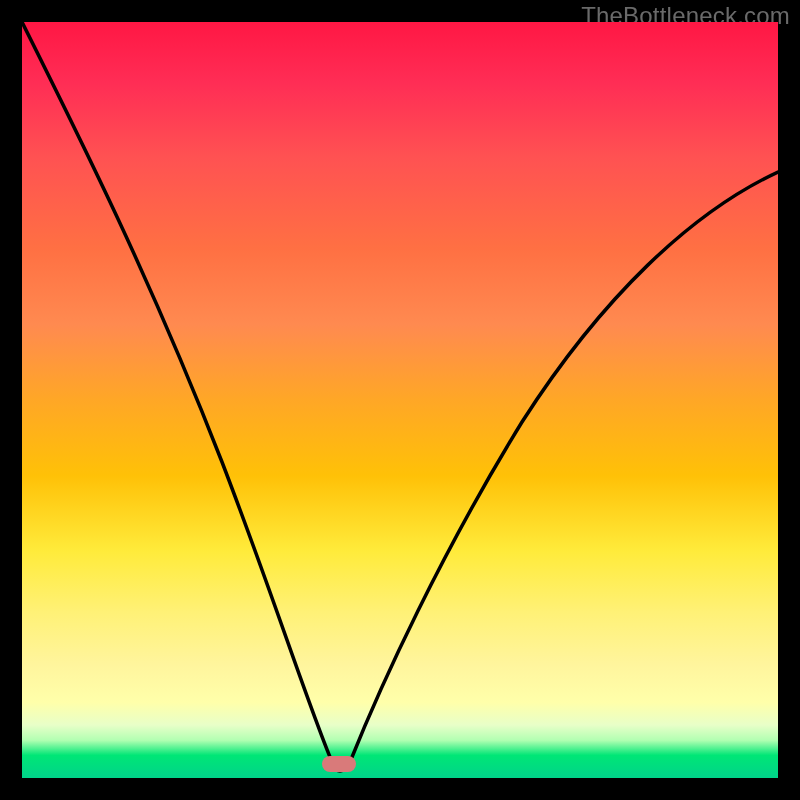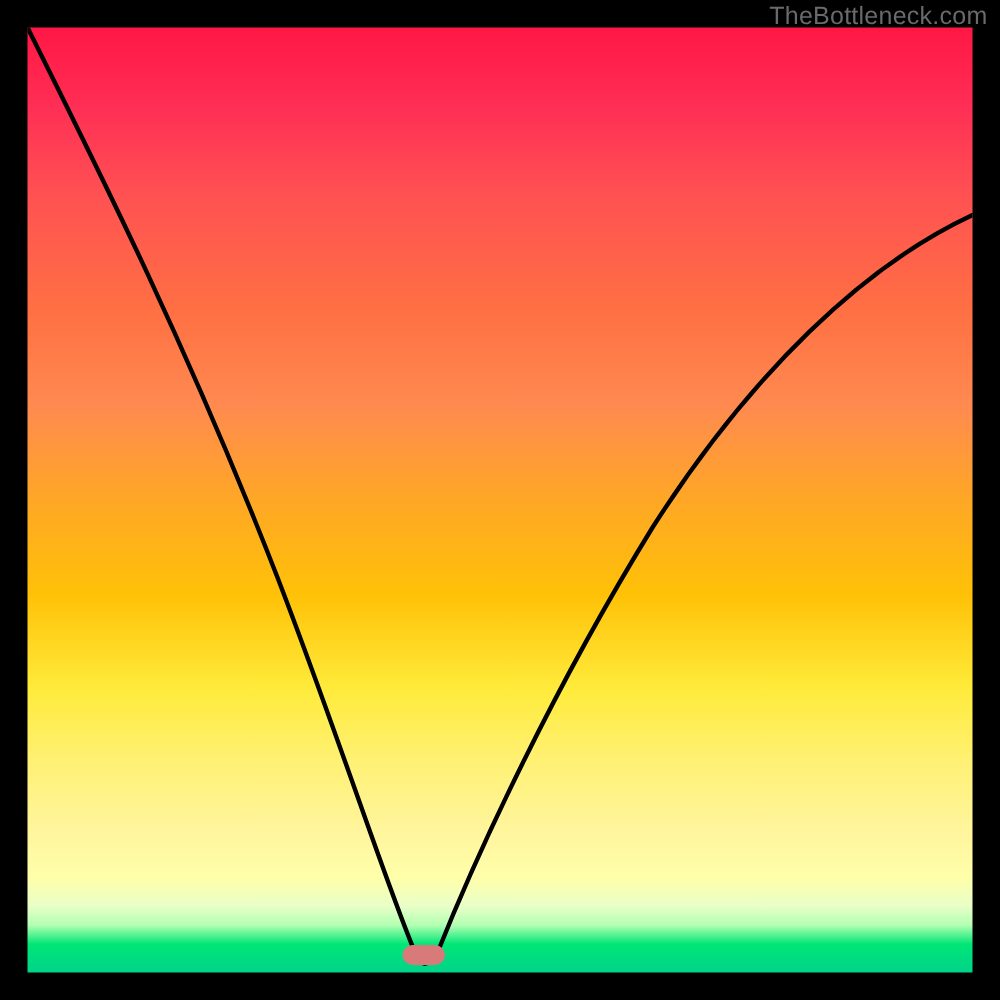--- a/index.html
+++ b/index.html
@@ -50,21 +50,21 @@
     background: #d97a7a;
     border-radius: 8px;
     bottom: 6px;
     left: 300px;
   }
   .watermark {
     position: absolute;
     top: 2px;
     right: 10px;
     color: #6a6a6a;
-    font-size: 20px;
+    font-size: 24px;
     font-weight: 500;
     letter-spacing: 0.2px;
   }
 </style>
 </head>
 <body>
 
 <div class="watermark">TheBottleneck.com</div>
 
 <div class="frame">

